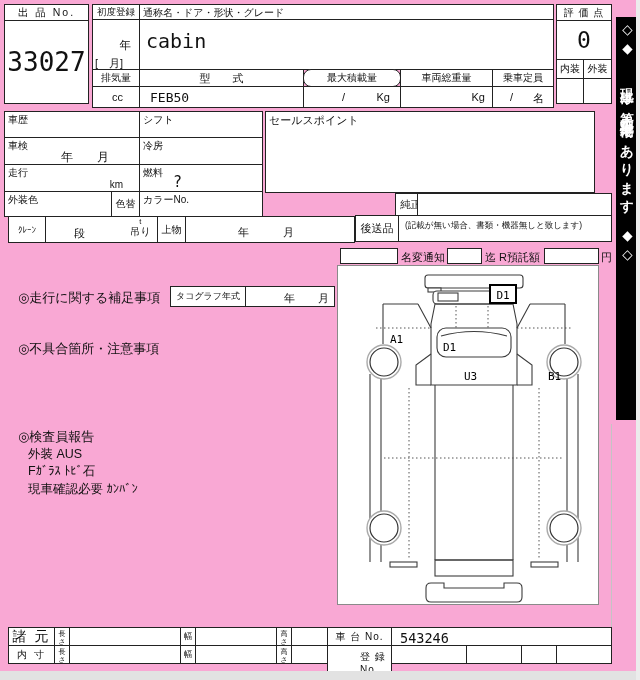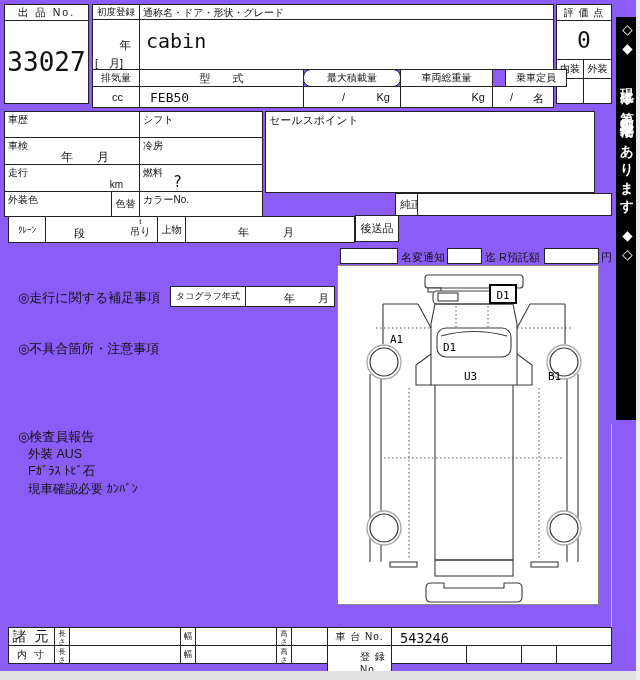--- a/index.html
+++ b/index.html
@@ -1,17 +1,17 @@
 <!DOCTYPE html>
 <html><head>
 <meta charset="utf-8">
 <style>
   html,body { margin:0; padding:0; }
   body { font-family:"Liberation Sans","DejaVu Sans",sans-serif; color:#111; background:#f2f2f2; }
-  #sheet { position:relative; width:640px; height:680px; background:#8b5cf6; overflow:hidden; }
+  #sheet { position:relative; width:640px; height:680px; background:#f9a8d4; overflow:hidden; }
   .c  { position:absolute; box-sizing:border-box; border:1px solid #222; background:#fff; }
   .hd { display:flex; align-items:center; justify-content:center; }
   .t  { position:absolute; white-space:pre; }
   .cl { position:absolute; top:1px; left:3px; font-size:10px; white-space:pre; }
   .mono { font-family:"DejaVu Sans Mono","Liberation Mono",monospace; }
   .banner { position:absolute; left:616px; top:17px; width:21px; height:403px; background:#000; display:flex; justify-content:center; }
   .banner span { writing-mode:vertical-rl; text-orientation:upright; color:#fff; font-size:13.5px; letter-spacing:3px; padding-top:4px; font-weight:600; white-space:pre; }
   .vstack { display:block; font-size:7px; line-height:7.5px; width:9px; margin:2px auto 0; text-align:center; word-break:break-all; }
   .edge { position:absolute; background:#e2e2e2; }
   svg text { font-family:"DejaVu Sans Mono","Liberation Mono",monospace; font-size:11px; fill:#000; }
@@ -76,21 +76,21 @@
   <div class="c" style="left:303px;top:86px;width:98px;height:22px;font-size:11px;">
     <span class="t" style="left:38px;top:4px;">/</span>
     <span class="t" style="right:10px;top:4px;">Kg</span>
   </div>
   <div class="c hd" style="left:400px;top:69px;width:93px;height:18px;font-size:10px;">
       <span>車両総重量</span>
     </div>
   <div class="c hd" style="left:400px;top:86px;width:93px;height:22px;justify-content:flex-end;padding-right:7px;font-size:11px;">
       <span>Kg</span>
     </div>
-  <div class="c hd" style="left:492px;top:69px;width:62px;height:18px;font-size:10px;margin-left:13px;">
+  <div class="c hd" style="left:492px;top:69px;width:62px;height:18px;font-size:10px;">
       <span>乗車定員</span>
     </div>
   <div class="c" style="left:492px;top:86px;width:62px;height:22px;font-size:11px;">
     <span class="t" style="left:17px;top:4px;">/</span>
     <span class="t" style="right:9px;top:4px;">名</span>
   </div>
 
   <div class="banner">
       <span>◇◆ 現車は第七駐車場にあります ◆◇</span>
     </div>
@@ -149,20 +149,23 @@
       <span class="cl" style="font-size:11px;">セールスポイント</span>
     </div>
 
   <div class="c hd" style="left:355px;top:193px;width:63px;height:23px;font-size:10.5px;margin-left:40px;">
       <span>純正装備品</span>
     </div>
   <div class="c" style="left:417px;top:193px;width:195px;height:23px;"></div>
   <div class="c hd" style="left:355px;top:215px;width:44px;height:27px;font-size:11px;">
       <span>後送品</span>
     </div>
+  <div class="c" style="left:398px;top:215px;width:214px;height:27px;">
+    <span class="t" style="left:6px;top:4px;font-size:8.5px;">(記載が無い場合、書類・機器無しと致します)</span>
+  </div>
 
   <div class="c" style="left:340px;top:248px;width:58px;height:16px;"></div>
   <span class="t" style="left:401px;top:250px;font-size:11px;">名変通知</span>
   <div class="c" style="left:447px;top:248px;width:35px;height:16px;"></div>
   <span class="t" style="left:485px;top:250px;font-size:11px;"><span>迄</span> <span>R預託額</span></span>
   <div class="c" style="left:544px;top:248px;width:55px;height:16px;"></div>
   <span class="t" style="left:601px;top:250px;font-size:11px;">円</span>
 
   <span class="t" style="left:18px;top:289px;font-size:13px;">◎走行に関する補足事項</span>
   <div class="c hd" style="left:170px;top:286px;width:76px;height:21px;font-size:9px;">

